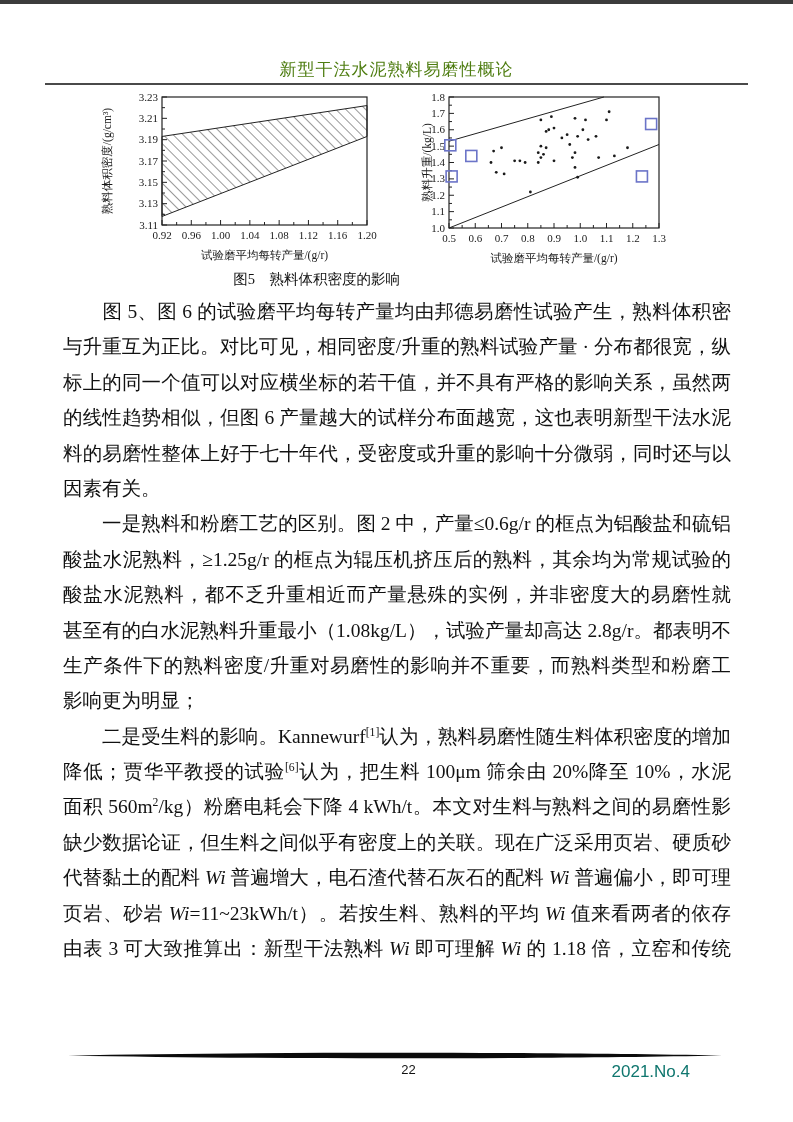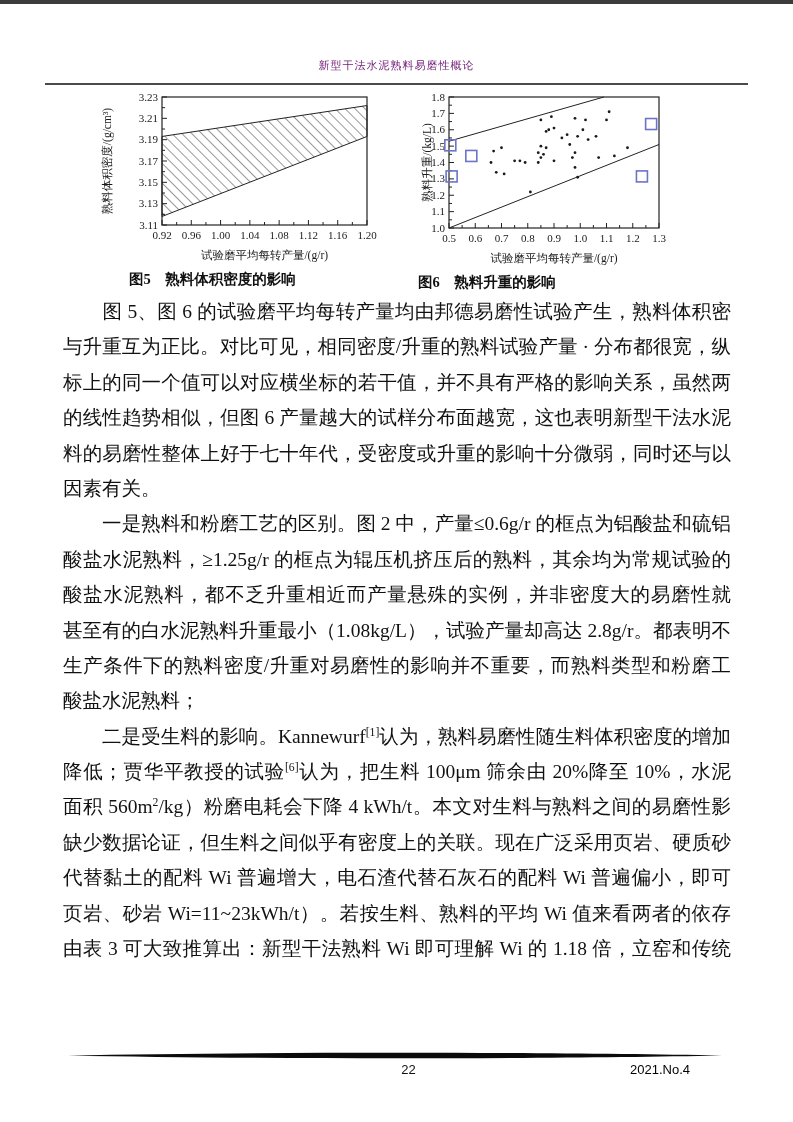--- a/index.html
+++ b/index.html
@@ -1,40 +1,40 @@
 <!DOCTYPE html>
 <html><head>
 <meta charset="utf-8">
 <style>
   html,body{margin:0;padding:0;background:#ffffff;}
   .page{position:relative;width:793px;height:1122px;background:#fff;overflow:hidden;
         font-family:"Liberation Serif","DejaVu Serif",serif;color:#151515;}
   .top-bar{position:absolute;left:0;top:0;width:793px;height:4px;background:#3c3c3c;}
   .title{position:absolute;top:58px;left:0;width:100%;text-align:center;
-         font-size:11px;letter-spacing:1px;color:#701a75;font-family:Liberation Mono, monospace;}
+         font-size:17px;letter-spacing:1px;color:#4d7c0f;font-family:Liberation Mono, monospace;}
   .header-rule{position:absolute;top:83px;left:45px;width:703px;height:2px;background:#4a4a4a;}
   figure{margin:0;padding:0;position:absolute;}
   #fig5{left:98px;top:90px;width:302px;}
   #fig6{left:418px;top:90px;width:317px;}
-  .caption{font-weight:bold;font-size:14.5px;text-align:left;margin-top:4px;color:#111;}
+  .caption{font-weight:normal;font-size:14.5px;text-align:right;margin-top:4px;color:#111;}
   #fig5 .caption{padding-left:31px;}
   #fig6 .caption{padding-right:45px;}
   .cap-gap{display:inline-block;width:1em;}
   .body-text{position:absolute;left:63px;top:294px;width:668px;
              font-size:19.5px;line-height:35.4px;color:#111;}
   .line{text-align:justify;text-align-last:justify;text-justify:inter-character;
         height:35.4px;overflow:hidden;}
   .line.short{text-align:right;text-align-last:left;}
   .line sup{font-size:0.6em;line-height:0;}
-  .it{margin-top:44px;}
+  .it{font-style:italic;margin-top:44px;}
   .footer-bar{position:absolute;left:68px;top:1051px;width:654px;height:9px;}
   .page-num{position:absolute;top:1062px;left:12px;width:100%;text-align:center;
             font-size:13px;font-family:"Liberation Sans","DejaVu Sans",sans-serif;color:#111;}
-  .issue{position:absolute;top:1062px;right:103px;font-size:13px;
-         font-family:"Liberation Sans","DejaVu Sans",sans-serif;color:#000000;}
+  .issue{position:absolute;top:1062px;right:103px;font-size:17px;
+         font-family:"Liberation Sans","DejaVu Sans",sans-serif;color:#0f766e;}
   svg text{font-family:"Liberation Serif","DejaVu Serif",serif;fill:#1a1a1a;}
 </style>
 </head>
 <body>
 
 <div class="page">
   <div class="top-bar"></div>
 
   <div class="title">新型干法水泥熟料易磨性概论</div>
   <div class="header-rule"></div>
@@ -194,36 +194,35 @@
         <circle cx="188.50000000000003" cy="29.925000000000026" r="1.4" fill="#1a1a1a"></circle>
         <circle cx="191.125" cy="21.73750000000001" r="1.4" fill="#1a1a1a"></circle>
         <circle cx="196.37499999999997" cy="65.95" r="1.4" fill="#1a1a1a"></circle>
         <circle cx="209.49999999999997" cy="57.7625" r="1.4" fill="#1a1a1a"></circle>
         <rect x="26.8125" y="49.80625000000002" width="11" height="11" fill="none" stroke="#6b74c8" stroke-width="1.6"></rect>
         <rect x="28.125" y="80.91875000000002" width="11" height="11" fill="none" stroke="#6b74c8" stroke-width="1.6"></rect>
         <rect x="47.812499999999986" y="60.45" width="11" height="11" fill="none" stroke="#6b74c8" stroke-width="1.6"></rect>
         <rect x="218.4375" y="80.91875000000002" width="11" height="11" fill="none" stroke="#6b74c8" stroke-width="1.6"></rect>
         <rect x="227.625" y="28.51875000000001" width="11" height="11" fill="none" stroke="#6b74c8" stroke-width="1.6"></rect>
       </svg>
-    <figcaption class="caption"><span>图6</span><span class="cap-gap"></span><span>熟料升重的影响</span></figcaption>
   </figure>
 
   <div class="body-text" id="body-text">
       <div class="line"><span>　　图 5、图 6 的试验磨平均每转产量均由邦德易磨性试验产生，熟料体积密度</span></div>
       <div class="line"><span>与升重互为正比。对比可见，相同密度/升重的熟料试验产量 · 分布都很宽，纵坐</span></div>
       <div class="line"><span>标上的同一个值可以对应横坐标的若干值，并不具有严格的影响关系，虽然两图</span></div>
       <div class="line"><span>的线性趋势相似，但图 6 产量越大的试样分布面越宽，这也表明新型干法水泥熟</span></div>
       <div class="line"><span>料的易磨性整体上好于七十年代，受密度或升重的影响十分微弱，同时还与以下</span></div>
       <div class="line short"><span>因素有关。</span></div>
       <div class="line"><span>　　一是熟料和粉磨工艺的区别。图 2 中，产量≤0.6g/r 的框点为铝酸盐和硫铝</span></div>
       <div class="line"><span>酸盐水泥熟料，≥1.25g/r 的框点为辊压机挤压后的熟料，其余均为常规试验的硅</span></div>
       <div class="line"><span>酸盐水泥熟料，都不乏升重相近而产量悬殊的实例，并非密度大的易磨性就好，</span></div>
       <div class="line"><span>甚至有的白水泥熟料升重最小（1.08kg/L），试验产量却高达 2.8g/r。都表明不同</span></div>
       <div class="line"><span>生产条件下的熟料密度/升重对易磨性的影响并不重要，而熟料类型和粉磨工艺的</span></div>
-      <div class="line short"><span>酸盐水泥熟料；</span></div>
+      <div class="line short"><span>影响更为明显；</span></div>
       <div class="line"><span>　　二是受生料的影响。Kannewurf</span><sup>[1]</sup><span>认为，熟料易磨性随生料体积密度的增加而</span></div>
       <div class="line"><span>降低；贾华平教授的试验</span><sup>[6]</sup><span>认为，把生料 100μm 筛余由 20%降至 10%，水泥（比</span></div>
       <div class="line"><span>面积 560m</span><sup>2</sup><span>/kg）粉磨电耗会下降 4 kWh/t。本文对生料与熟料之间的易磨性影响</span></div>
       <div class="line"><span>缺少数据论证，但生料之间似乎有密度上的关联。现在广泛采用页岩、硬质砂岩</span></div>
       <div class="line"><span>代替黏土的配料 </span><span class="it">Wi</span><span> 普遍增大，电石渣代替石灰石的配料 </span><span class="it">Wi</span><span> 普遍偏小，即可理解</span></div>
       <div class="line"><span>页岩、砂岩 </span><span class="it">Wi</span><span>=11~23kWh/t）。若按生料、熟料的平均 </span><span class="it">Wi</span><span> 值来看两者的依存关系，</span></div>
       <div class="line"><span>由表 3 可大致推算出：新型干法熟料 </span><span class="it">Wi</span><span> 即可理解 </span><span class="it">Wi</span><span> 的 1.18 倍，立窑和传统旋窑</span></div>
     </div>
 
   <svg class="footer-bar" viewBox="0 0 654 9">

